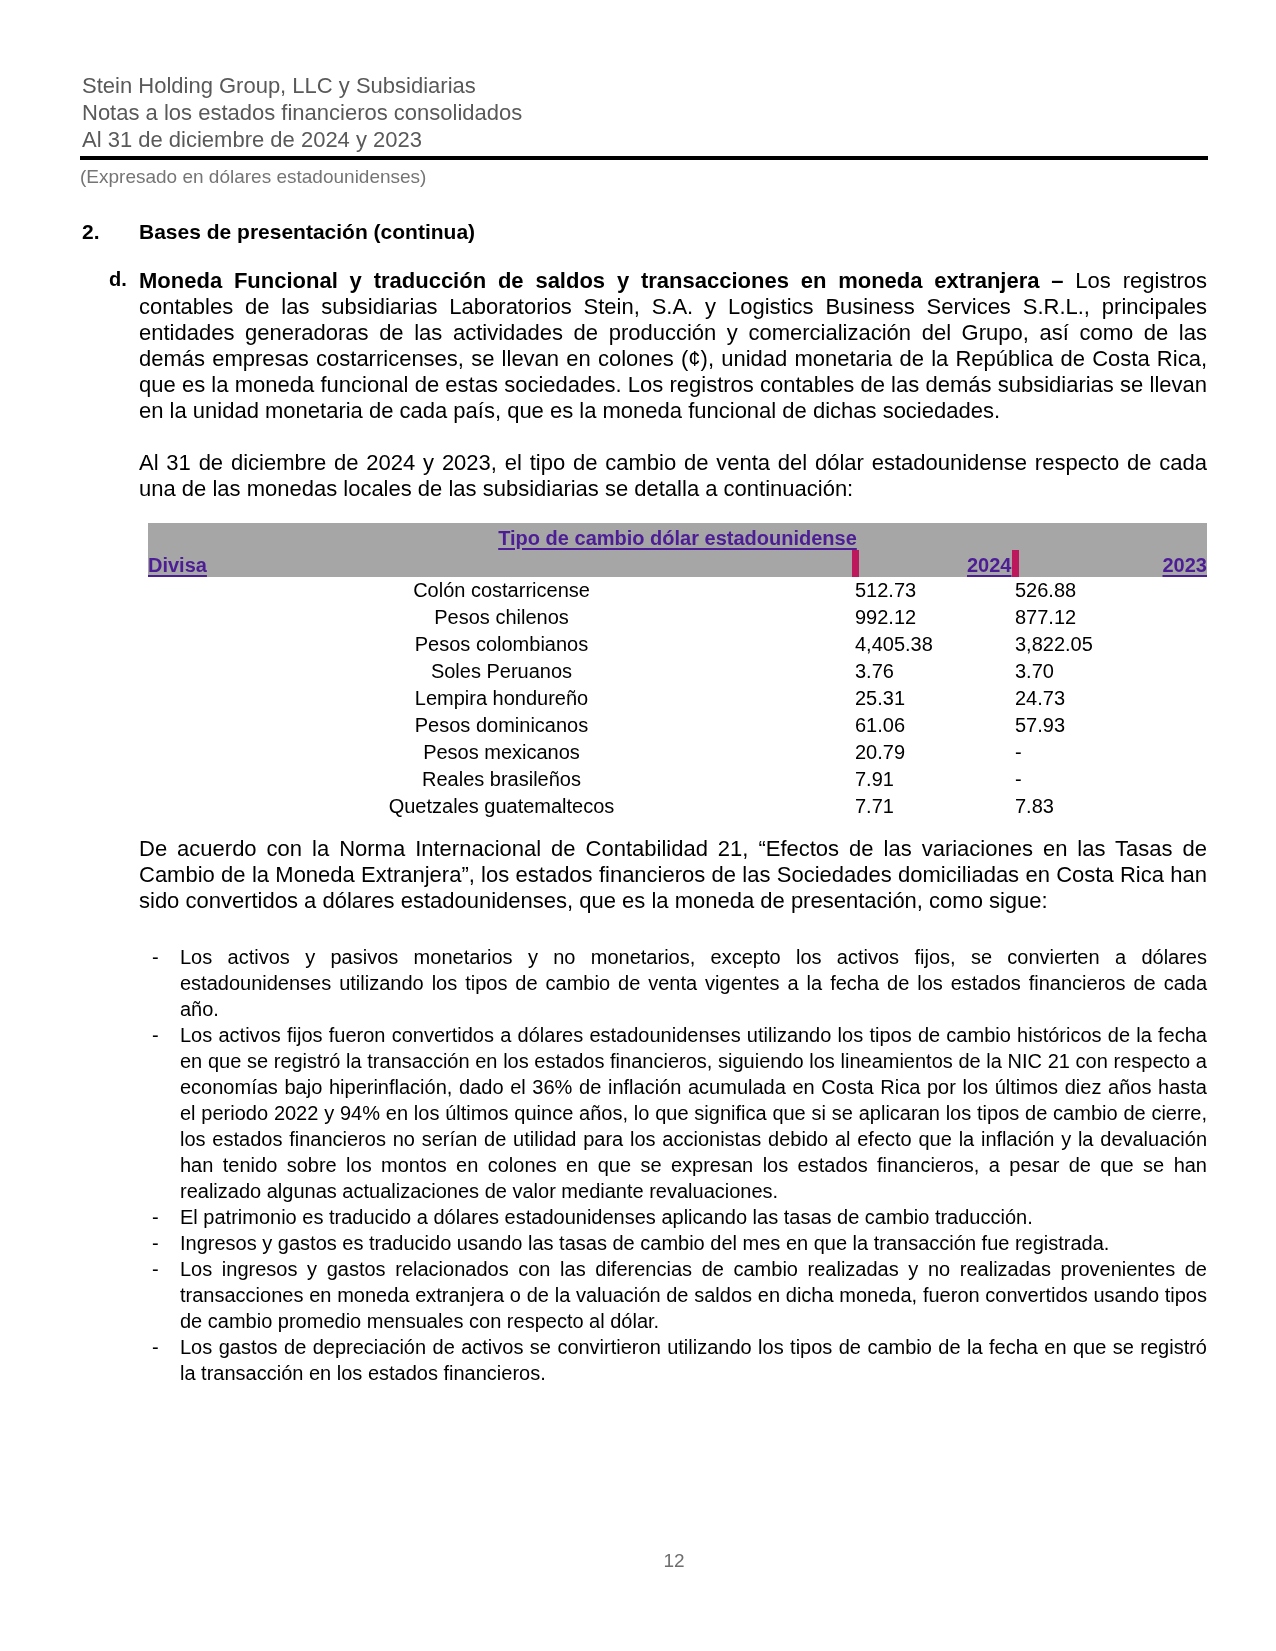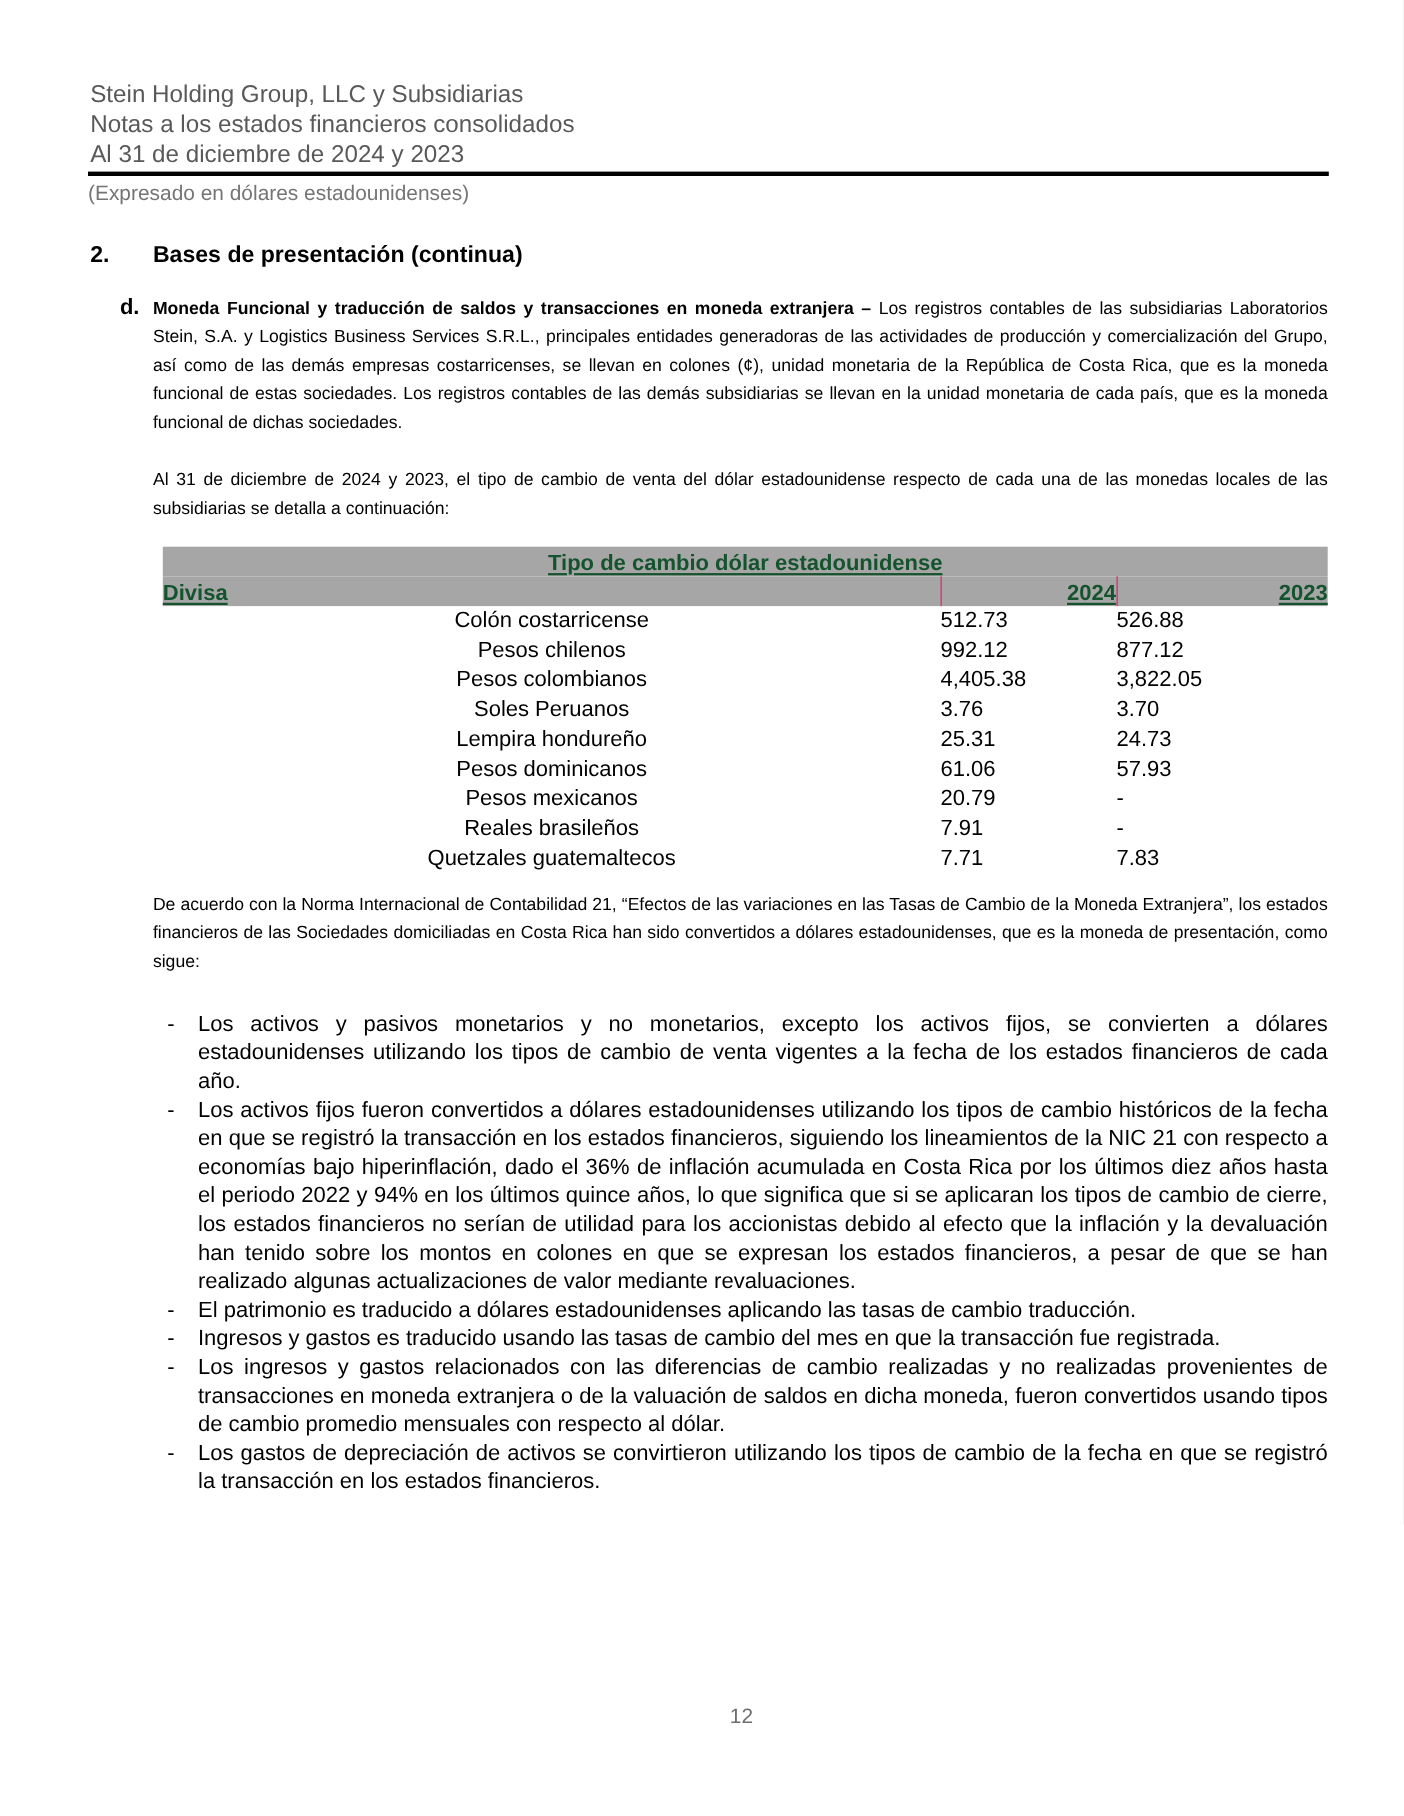--- a/index.html
+++ b/index.html
@@ -41,55 +41,55 @@
     font-weight: bold;
     font-size: 21px;
     line-height: 26px;
   }
   .section-number { position: absolute; left: -57px; top: 0; }
   .content { margin: 0 69px 0 139px; }
   .item-d { position: relative; margin-top: 23px; }
   .d-label { position: absolute; left: -30px; top: 0; font-weight: bold; font-size: 20px; }
   .para {
     text-align: justify;
-    font-size: 16px;
+    font-size: 22px;
     line-height: 26px;
   }
   .para .lead-bold { font-weight: bold; }
   .para2 { margin-top: 26px; }
   .para3 { margin-top: 16px; }
   
   table.fx {
     margin: 21px 0 0 9px;
     border-collapse: collapse;
     table-layout: fixed;
     width: 1059px;
     font-size: 20px;
   }
   table.fx col.c-divisa { width: 707px; }
   table.fx col.c-2024  { width: 160px; }
   table.fx col.c-2023  { width: 192px; }
   table.fx th {
     background: #a6a6a6;
-    color: #14532d;
+    color: #4c1d95;
     font-weight: bold;
     height: 27px;
     padding: 0;
     vertical-align: bottom;
   }
   table.fx th .u {
     text-decoration: underline;
     text-decoration-thickness: 2px;
     text-underline-offset: 3px;
   }
   th.t-title { text-align: center; }
   th.t-divisa { text-align: left; }
   th.t-2024 { text-align: right; padding-right: 52px; }
   th.t-2023 { text-align: right; padding-right: 64px; }
-  th.t-2024, th.t-2023 { border-left: 1px solid #be185d; }
+  th.t-2024, th.t-2023 { border-left: 7px solid #be185d; }
   table.fx td { height: 27px; padding: 0; vertical-align: middle; }
   td.c-name { text-align: center; }
   td.num { text-align: left; }
   td.num-2023 { padding-right: 12px; }
   td.dash-cell { padding-right: 90px; }
   
   .bullets { margin: 30px 0 0 13px; }
   .bullet { display: flex; }
   .bullet .marker {
     flex: 0 0 28px;

